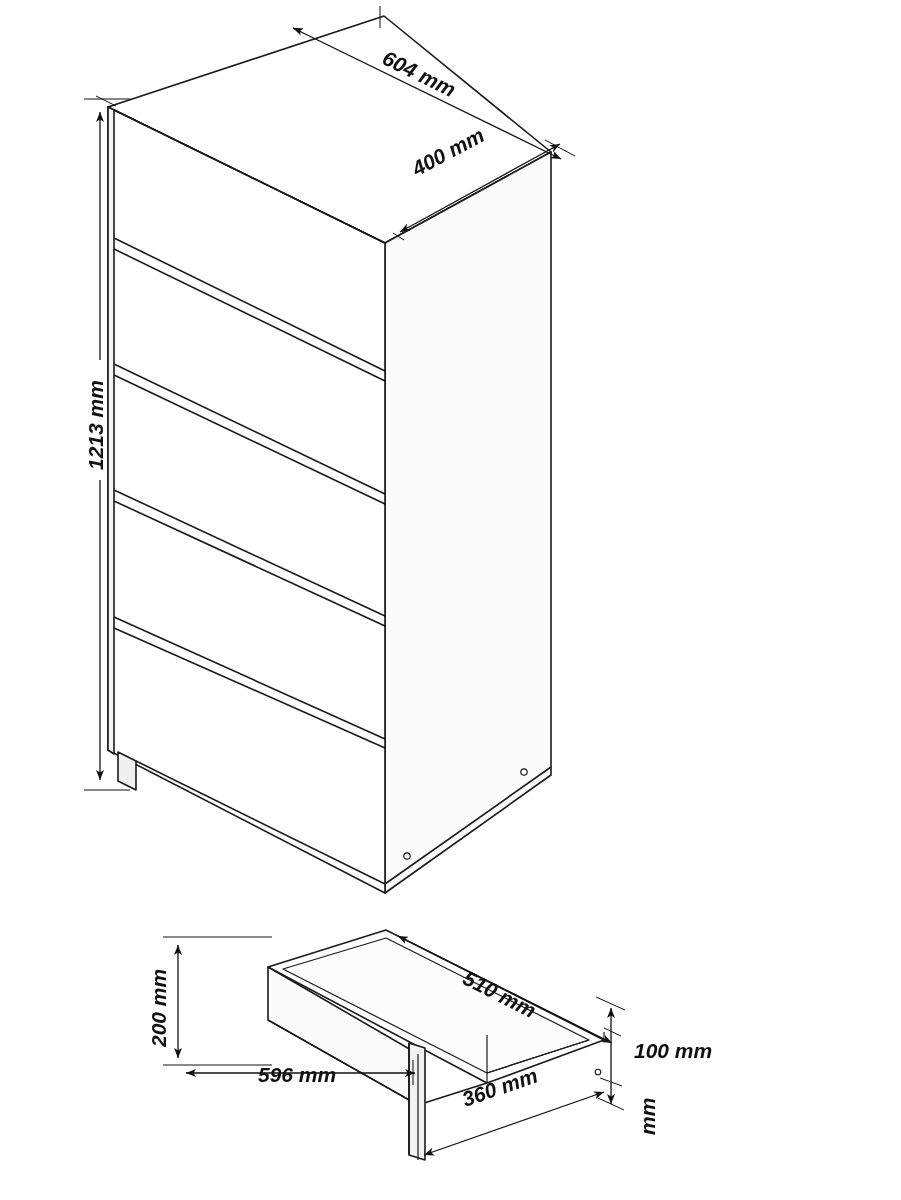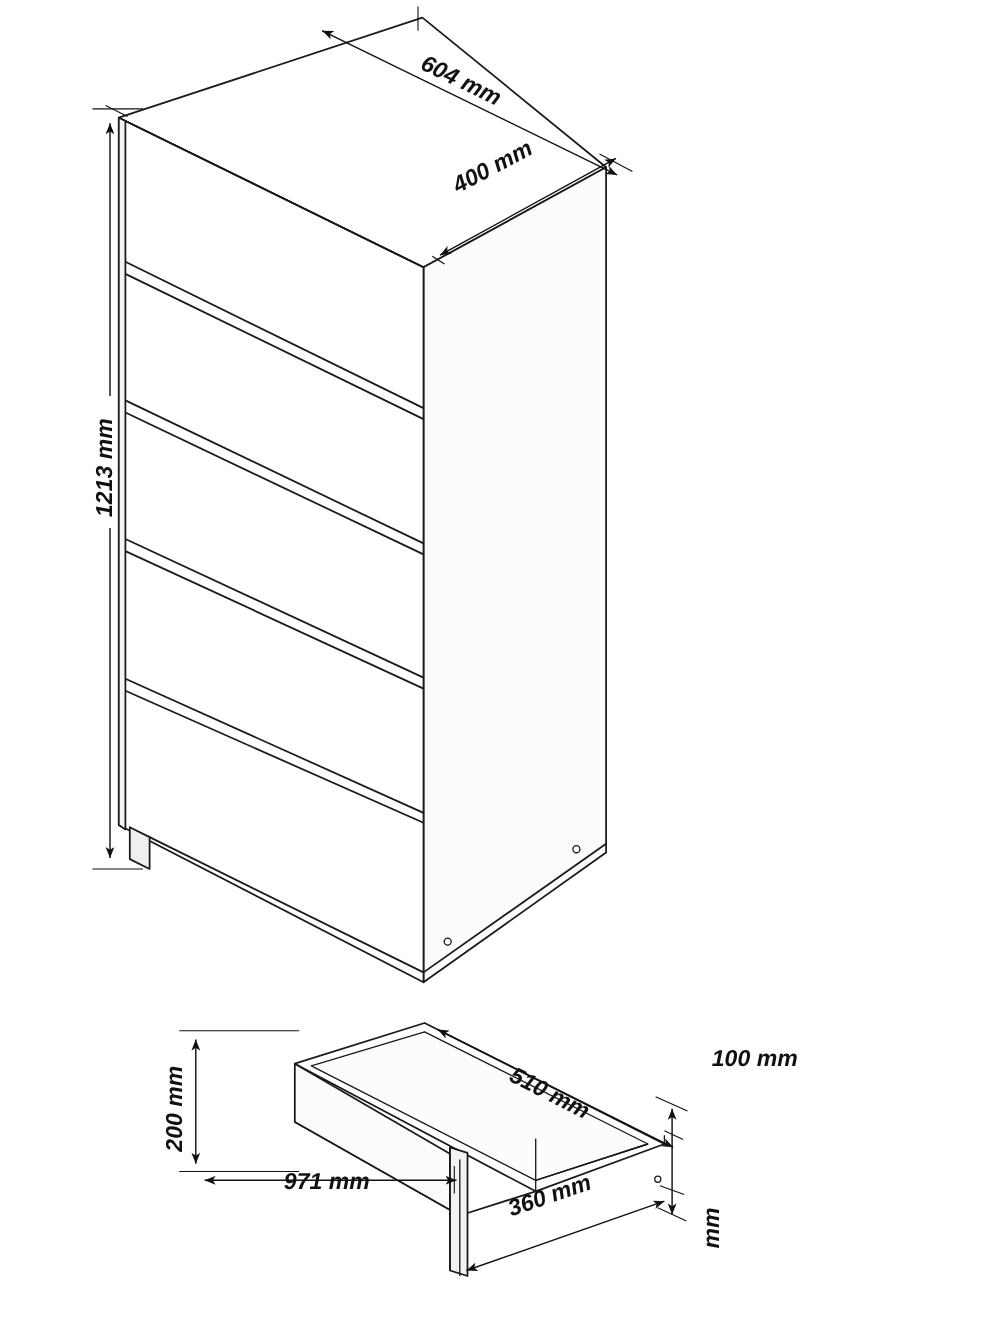--- a/index.html
+++ b/index.html
@@ -162,23 +162,23 @@
   <div class="lbl" style="left:389px; top:46px; transform: rotate(26deg); transform-origin: left top;">604 mm</div>
 
   <div class="lbl" style="left:408px; top:160px; transform: rotate(-28deg); transform-origin: left top;">400 mm</div>
 
   <div class="lbl rot-left" style="left:84px; top:470px;">1213 mm</div>
 
   <div class="lbl" style="left:470px; top:966px; transform: rotate(27deg); transform-origin: left top;">510 mm</div>
 
   <div class="lbl rot-left" style="left:147px; top:1047px;">200 mm</div>
 
-  <div class="lbl" style="left:258px; top:1063px;">971 mm</div>
+  <div class="lbl" style="left:258px; top:1063px;">596 mm</div>
 
   <div class="lbl" style="left:459px; top:1089px; transform: rotate(-19deg); transform-origin: left top;">360 mm</div>
 
-  <div class="lbl" style="left:634px; top:951px;margin-left:13px;">100 mm</div>
+  <div class="lbl" style="left:634px; top:1039px;">100 mm</div>
 
   <div class="lbl rot-left" style="left:634px; top:1130px;"></div>
 
   <div class="lbl rot-left" style="left:636px; top:1135px;">mm</div>
 
 </div>
 
 </body></html>

